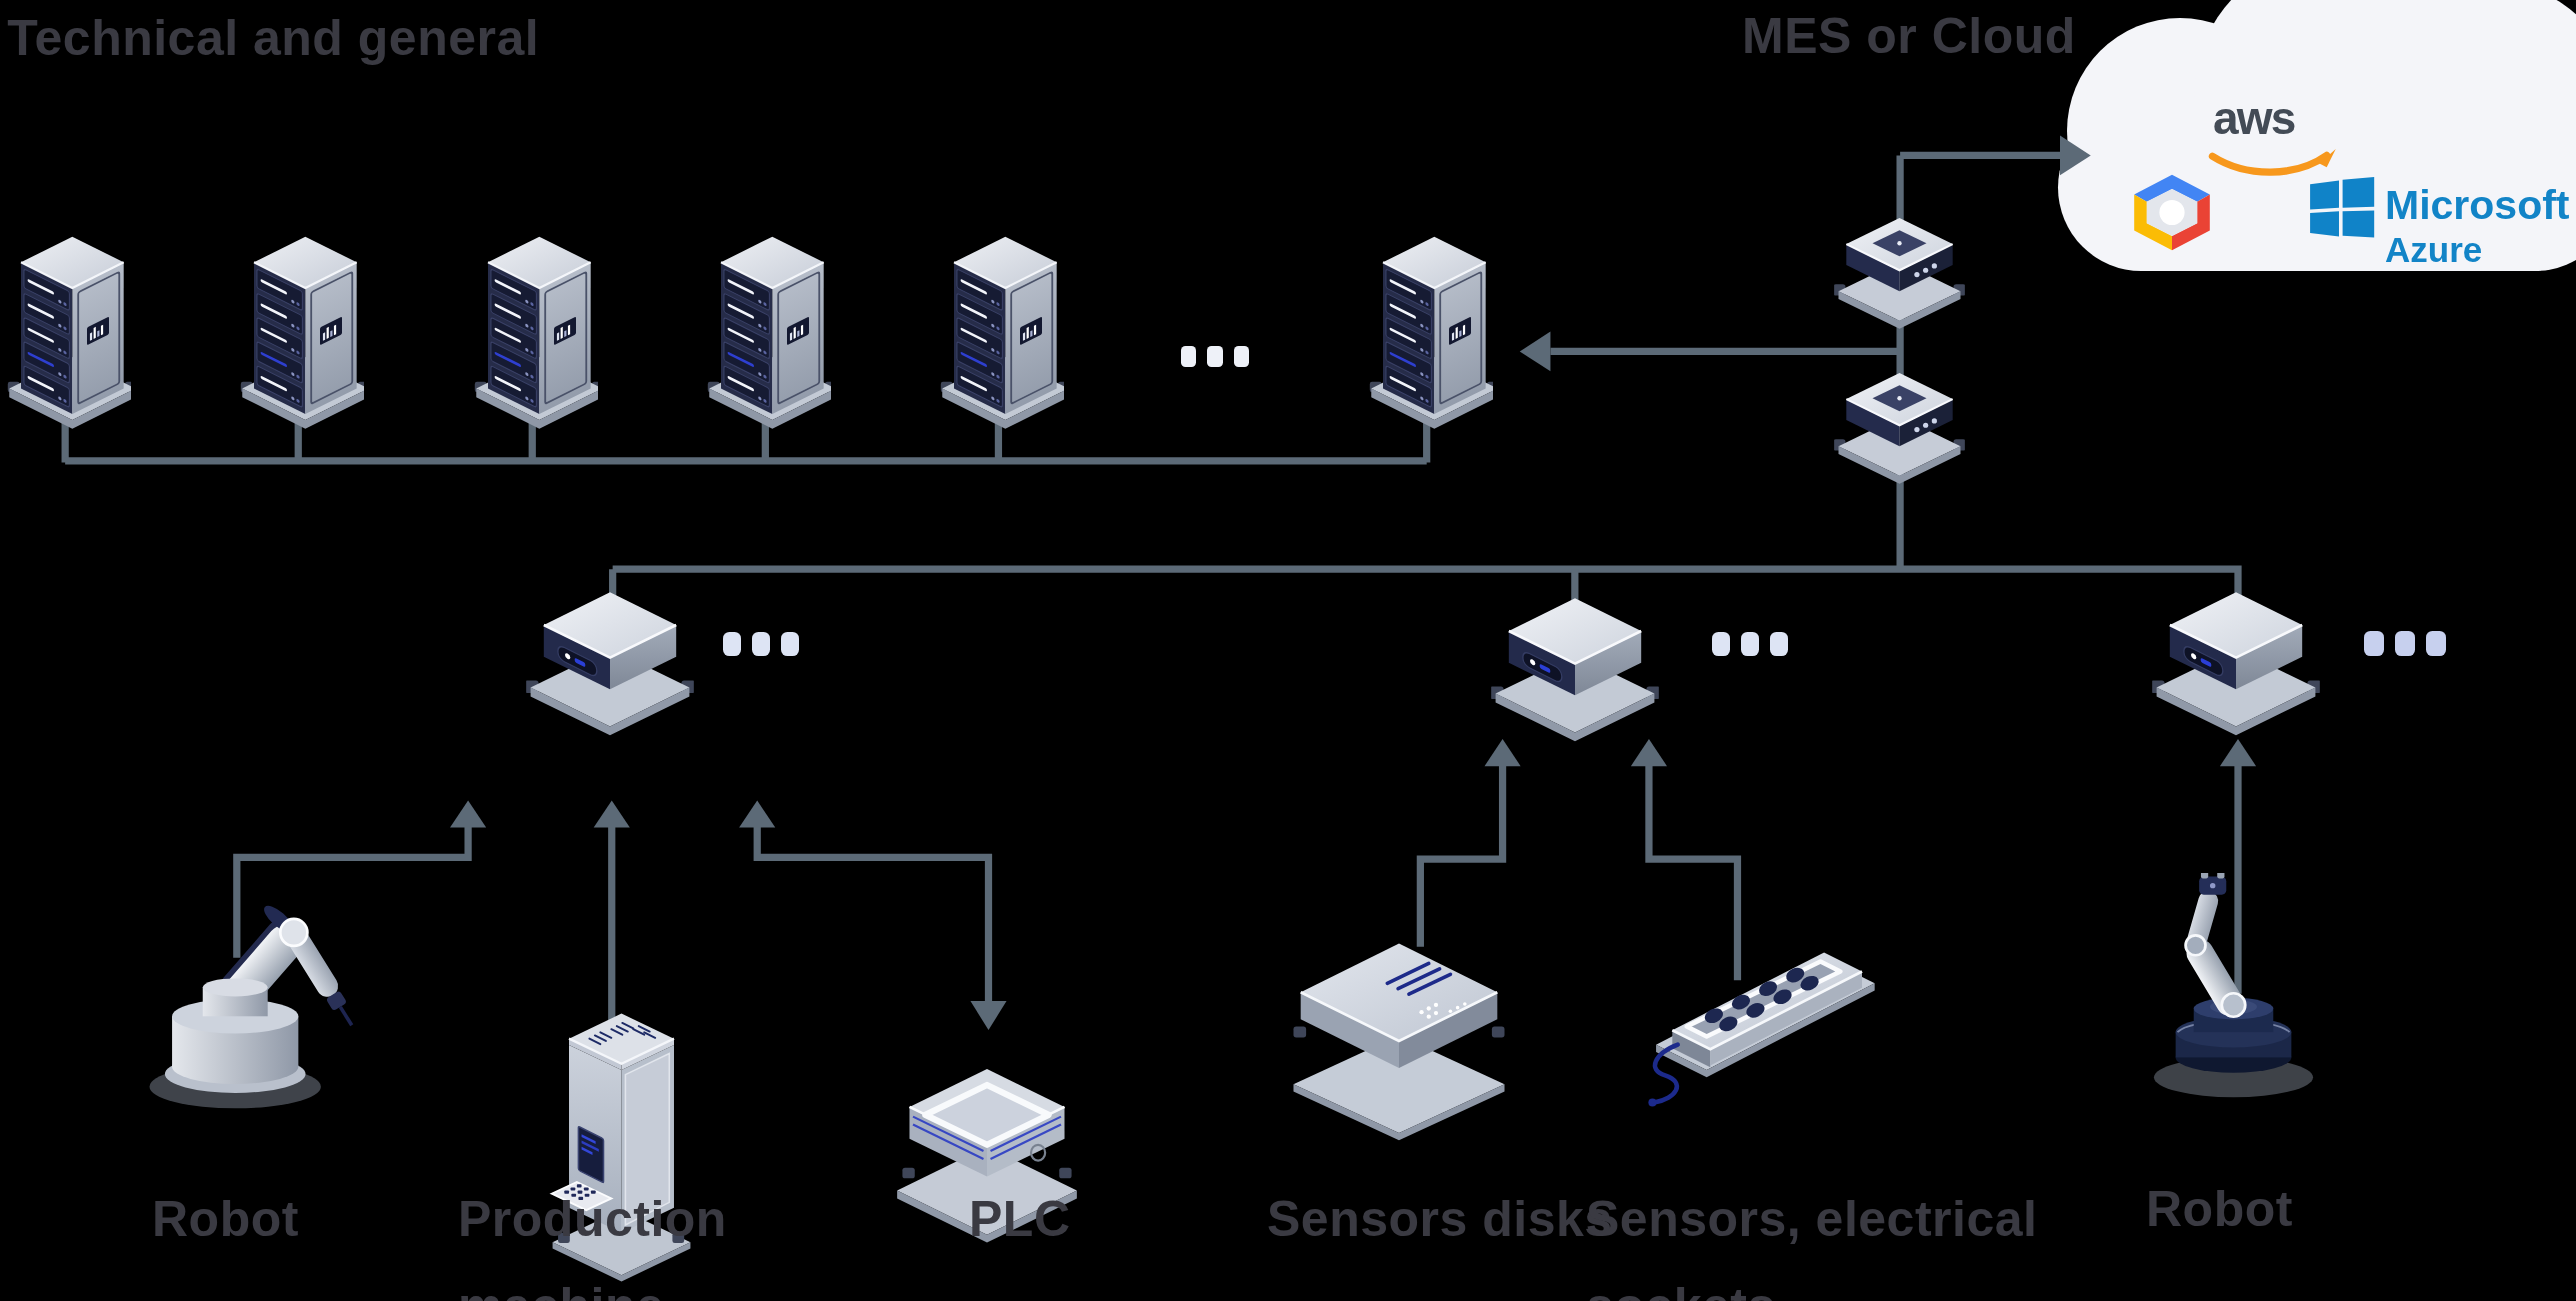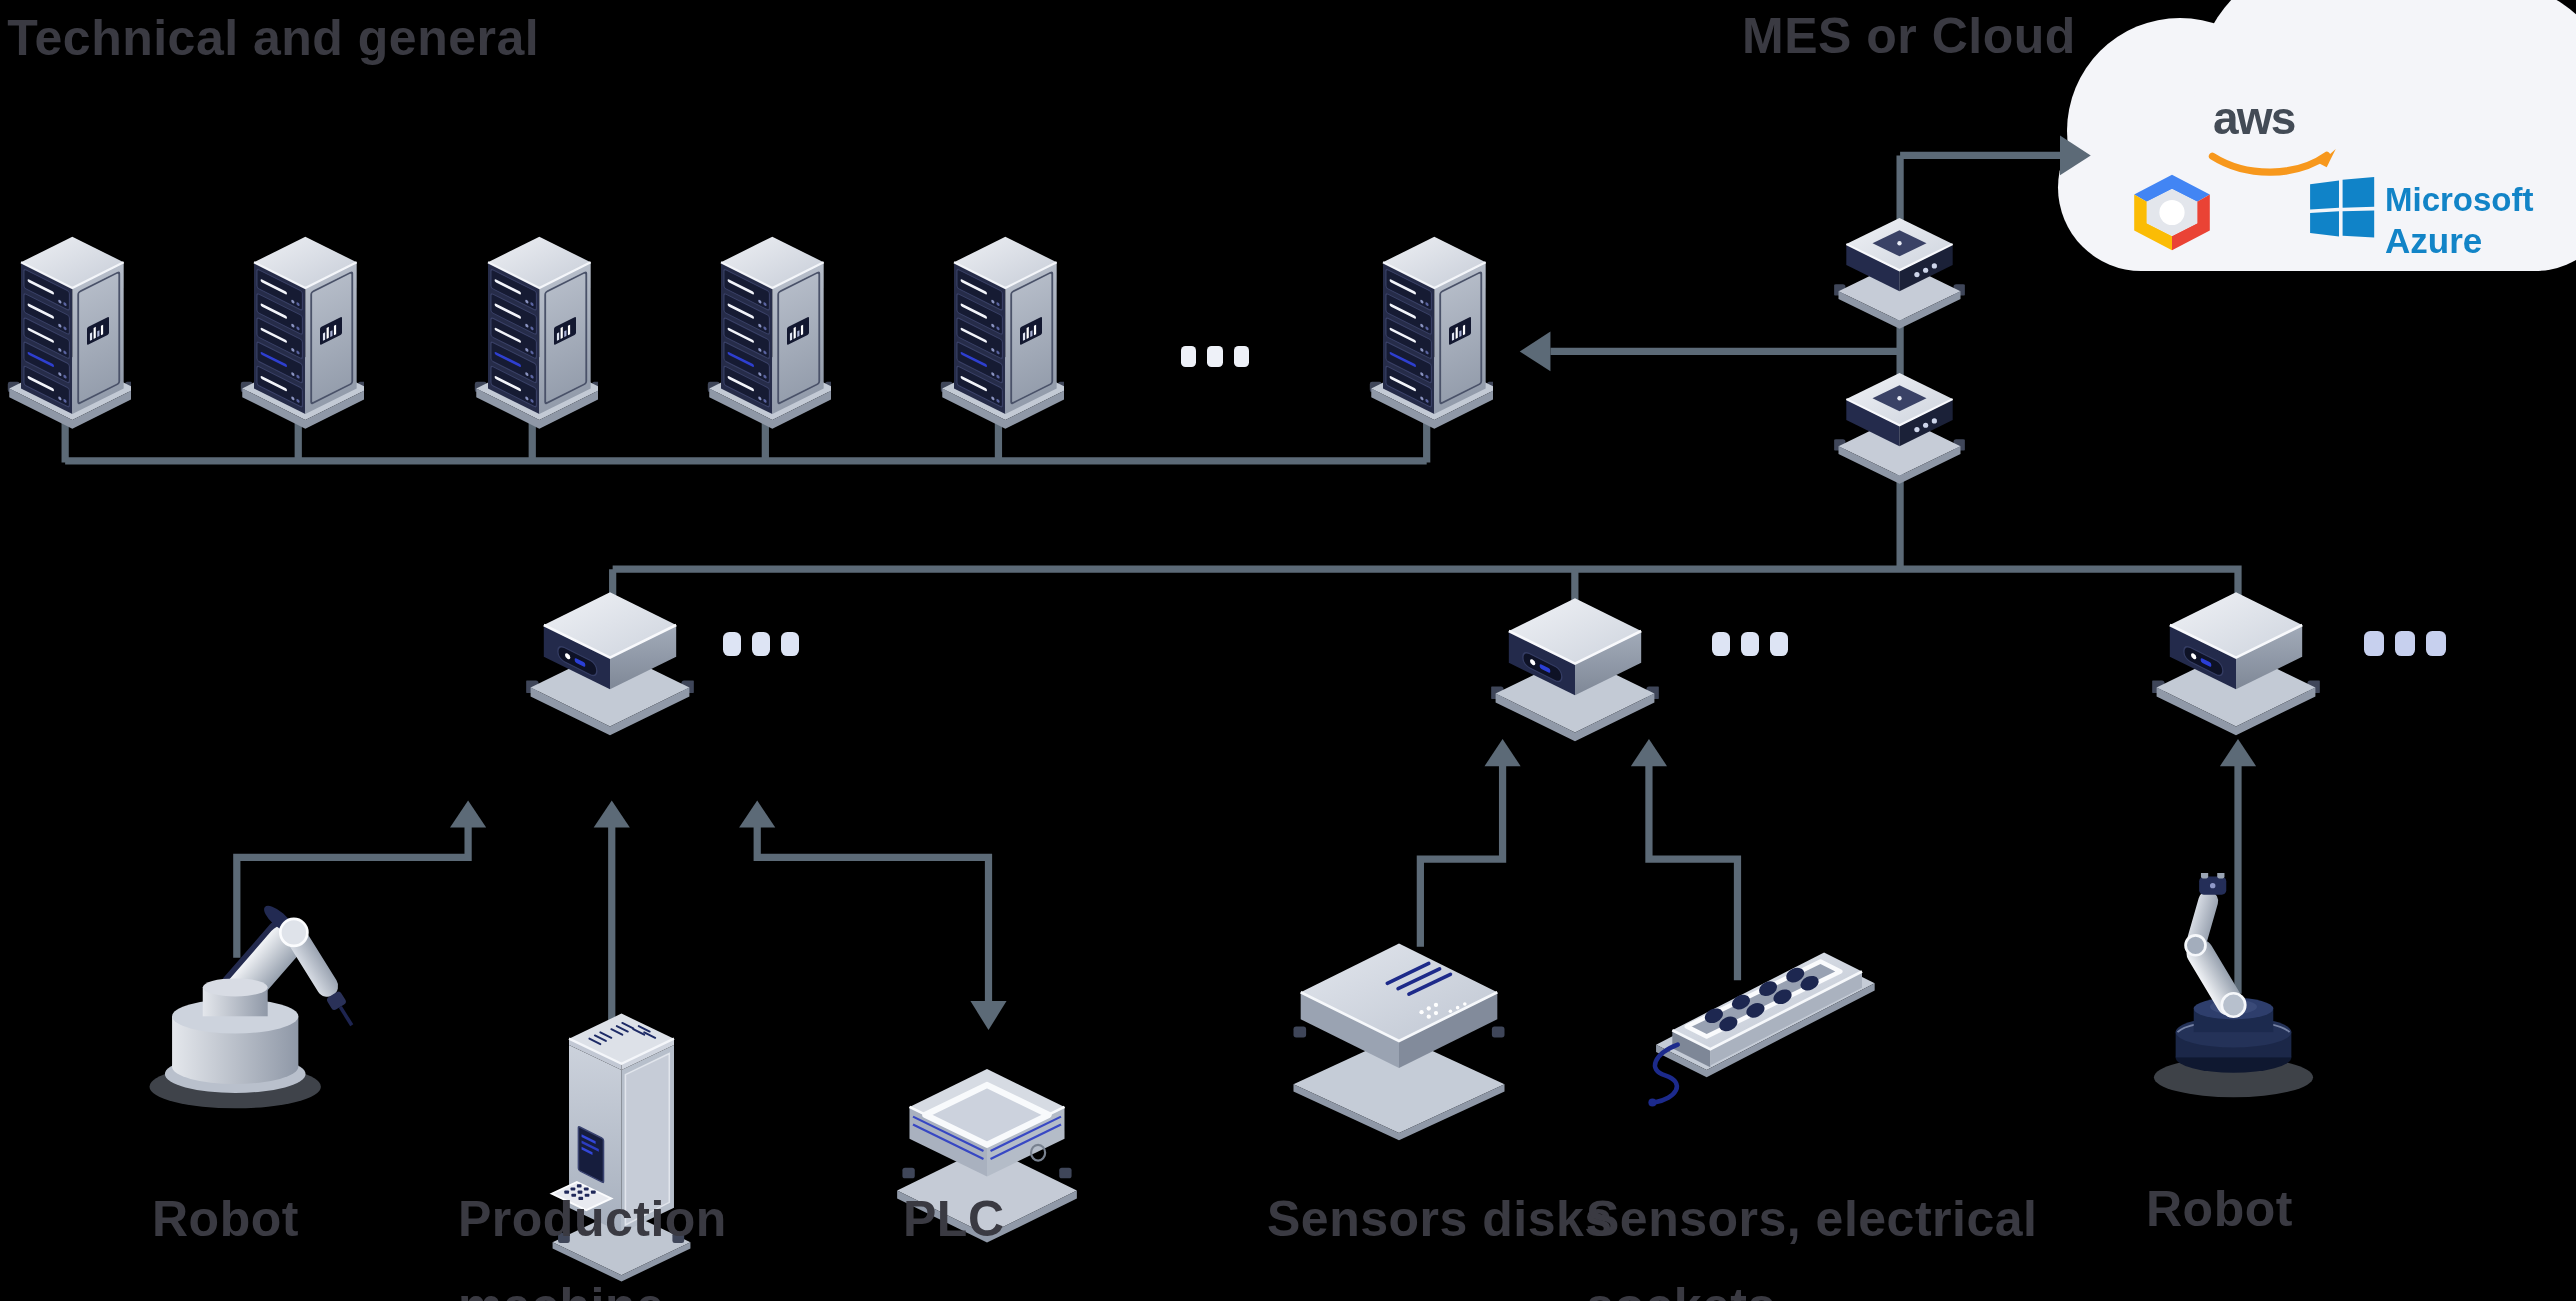--- a/index.html
+++ b/index.html
@@ -20,21 +20,21 @@
   .cloud .puff { position:absolute; background:#f4f5f9; border-radius:50%; }
   .cloud .p1 { left:27px;  top:63px;  width:226px; height:226px; }
   .cloud .p2 { left:154px; top:0px;   width:280px; height:280px; }
   .cloud .p3 { left:325px; top:27px;  width:253px; height:253px; }
   .cloud .base { position:absolute; left:18px; top:149px; width:560px; height:167px; background:#f4f5f9; border-radius:86px; }
   .aws-text { position:absolute; left:173px; top:136px; font-size:46px; font-weight:700; letter-spacing:-1.8px; color:#434b56; }
   .aws-swoosh { position:absolute; left:167px; top:192px; }
   .gcp-logo { position:absolute; left:87px; top:217px; }
   .ms-flag { position:absolute; left:270px; top:222px; }
   .ms-text { position:absolute; left:345px; top:226px; color:#1284c7; line-height:1.18; }
-  .ms-text .l1 { font-size:33px; font-weight:600; }
+  .ms-text .l1 { font-size:41px; font-weight:600; }
   .ms-text .l2 { font-size:35px; font-weight:700; }
   
   .lines-svg { position:absolute; left:0; top:0; z-index:1; }
   .dev { position:absolute; z-index:2; }
   .dots { position:absolute; z-index:3; display:flex; gap:11px; }
   .dot { width:15.4px; height:21px; border-radius:4.5px; background:#eef1f8; }
   .dots.blue .dot { width:18px; height:24.4px; border-radius:6.3px; background:#dde4f4; }
   .dots.lav  .dot { width:20px; height:25px; border-radius:6.3px; background:#c7d0ee; }
 </style>
 </head>
@@ -447,21 +447,21 @@
 
   <div class="lbl" style="left:1742px;top:-7.2px">MES or Cloud</div>
 
   <div class="lbl" style="left:152px;top:1176px">Robot</div>
 
   <div class="lbl" style="left:458px;top:1176px">
     <div>Production</div>
     <div>machine</div>
   </div>
 
-  <div class="lbl" style="left:903px;top:1176px">PLC</div>
+  <div class="lbl" style="left:969px;top:1176px">PLC</div>
 
   <div class="lbl" style="left:1267px;top:1176px">Sensors disks</div>
 
   <div class="lbl" style="left:1586px;top:1176px">
     <div>Sensors, electrical</div>
     <div>sockets</div>
   </div>
 
   <div class="lbl" style="left:2146px;top:1166px">Robot</div>
 

